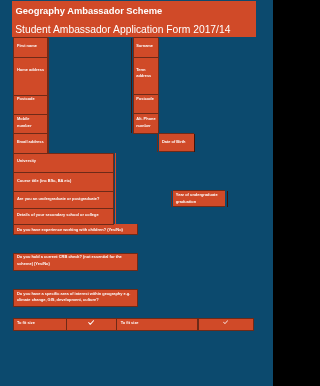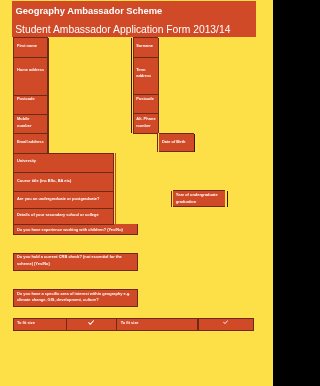--- a/index.html
+++ b/index.html
@@ -1,39 +1,39 @@
 <!DOCTYPE html>
 <html><head>
 <meta charset="utf-8">
 <title>Geography Ambassador Scheme</title>
 <style>
   html,body{margin:0;padding:0;background:#000;}
   body{width:273px;height:386px;overflow:hidden;
        font-family:"Liberation Sans",sans-serif;}
-  .page{position:relative;width:273px;height:386px;background:#fde047;}
+  .page{position:relative;width:273px;height:386px;background:#0c4a6e;}
 
   .hdr{position:absolute;left:12px;top:1px;width:244px;height:36.2px;background:#d04a28;}
   .hdr-title{position:absolute;left:3.6px;top:4.6px;font-size:9.35px;font-weight:bold;
              color:#fff;line-height:10px;white-space:nowrap;}
   .hdr-sub{position:absolute;left:3.2px;top:23.2px;font-size:10.3px;font-weight:normal;
            color:#fff;line-height:11px;white-space:nowrap;}
 
   .cell{position:absolute;background:#d04a28;color:#fff;font-size:3.95px;
         font-weight:bold;line-height:6.55px;box-sizing:border-box;
         white-space:pre;overflow:hidden;}
   .cell .tx{position:absolute;left:3.6px;}
   .line{position:absolute;}
 </style>
 </head>
 <body>
 
 <div class="page">
   <div class="hdr">
     <div class="hdr-title">Geography Ambassador Scheme</div>
-    <div class="hdr-sub">Student Ambassador Application Form 2013/14</div>
+    <div class="hdr-sub">Student Ambassador Application Form 2017/14</div>
   </div>
   <div id="body-layer">
       <div class="cell" style="left: 13.4px; top: 37.7px; width: 33.4px; height: 19.7px;"><div class="tx" style="top: 5.75px;">First name</div></div>
       <div class="cell" style="left: 13.4px; top: 57.4px; width: 33.4px; height: 37.8px;"><div class="tx" style="top: 9.45px;">Home address</div></div>
       <div class="cell" style="left: 13.4px; top: 95.2px; width: 33.4px; height: 19.1px;"><div class="tx" style="top: 0.55px;">Postcode</div></div>
       <div class="cell" style="left: 13.4px; top: 114.3px; width: 33.4px; height: 19.4px;"><div class="tx" style="top: 2.05px;">Mobile
 number</div></div>
       <div class="cell" style="left: 13.4px; top: 133.7px; width: 33.4px; height: 19.3px;"><div class="tx" style="top: 5.25px;">Email address</div></div>
       <div class="cell" style="left: 133.4px; top: 37.7px; width: 24.6px; height: 19.3px;"><div class="tx" style="top: 5.65px; left: 2.8px;">Surname</div></div>
       <div class="cell" style="left: 133.4px; top: 57px; width: 24.6px; height: 37.7px;"><div class="tx" style="top: 9.85px; left: 2.8px;">Term

